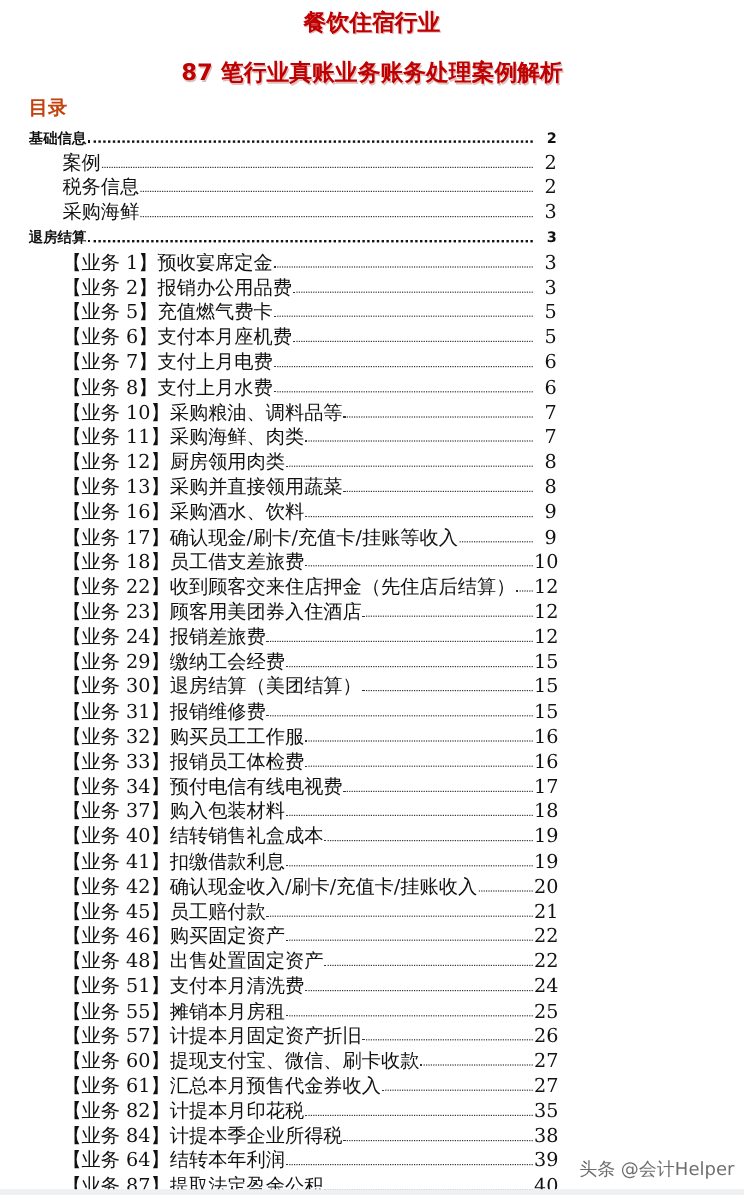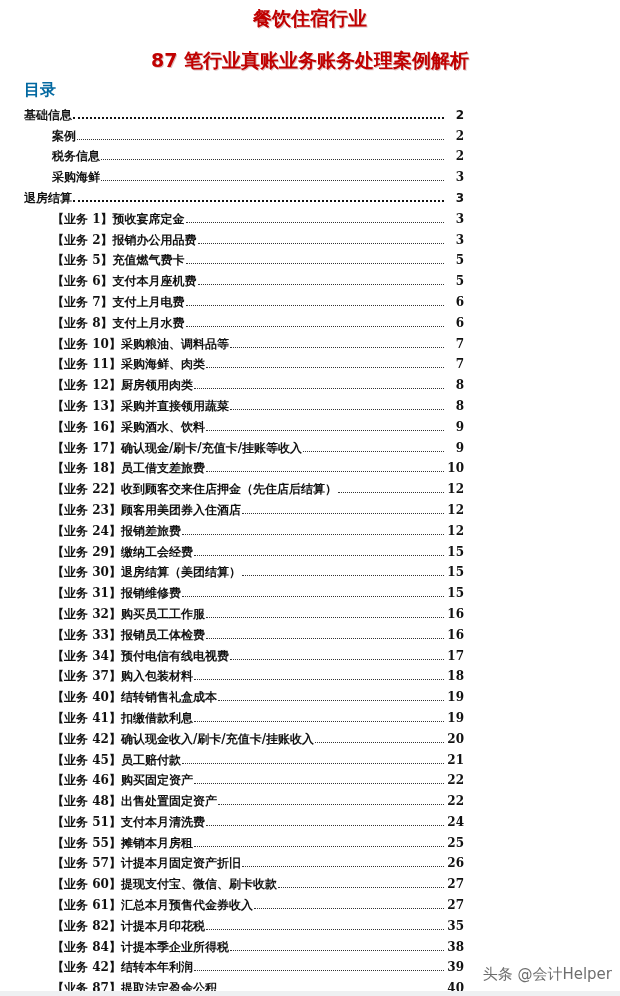--- a/index.html
+++ b/index.html
@@ -12,27 +12,27 @@
   .title {
     position: absolute; left: 0; width: 620px; text-align: center;
     color: #c00000; font-weight: bold;
     font-family: "DejaVu Sans", "Liberation Sans", sans-serif;
     text-shadow: 1px 1px 0 rgba(120,0,0,0.25);
   }
   .title1 { top: 6px; font-size: 19px; }
   .title2 { top: 48px; font-size: 19px; }
   .toc-heading {
     position: absolute; left: 24px; top: 80px;
-    font-size: 16px; color: #0369a1; font-weight: bold;
+    font-size: 16px; color: #c2410c; font-weight: bold;
     font-family: Liberation Mono, monospace;
   }
   .toc { position: absolute; left: 0; top: 101px; width: 504px; }
   .row {
     position: relative; height: 20.8px; display: flex; align-items: flex-end;
-    font-size: 12px; line-height: 14px; font-weight: bold;
+    font-size: 16px; line-height: 14px;
   }
   .row.lvl1 { padding-left: 24px; font-weight: bold; font-family: "DejaVu Sans", "Liberation Sans", sans-serif; font-size: 12px; }
   .row.lvl2 { padding-left: 52px; }
   .row .label { white-space: nowrap; padding-right: 1px; }
   .row .leader {
     flex: 1; border-bottom: 1px dotted #333; margin-bottom: 3px; height: 0; min-width: 10px;
   }
   .row.lvl1 .leader { border-bottom: 2px dotted #111; }
   .row .page { width: 19px; text-align: right; margin-right: 40px; padding-left: 1px; }
   .footer-strip {
@@ -252,21 +252,21 @@
       <span class="label">【业务 82】计提本月印花税</span>
       <span class="leader"></span>
       <span class="page">35</span>
     </div>
     <div class="row lvl2">
       <span class="label">【业务 84】计提本季企业所得税</span>
       <span class="leader"></span>
       <span class="page">38</span>
     </div>
     <div class="row lvl2">
-      <span class="label">【业务 42】结转本年利润</span>
+      <span class="label">【业务 64】结转本年利润</span>
       <span class="leader"></span>
       <span class="page">39</span>
     </div>
     <div class="row lvl2">
       <span class="label">【业务 87】提取法定盈余公积</span>
       <span class="leader"></span>
       <span class="page">40</span>
     </div>
   </div>
 

